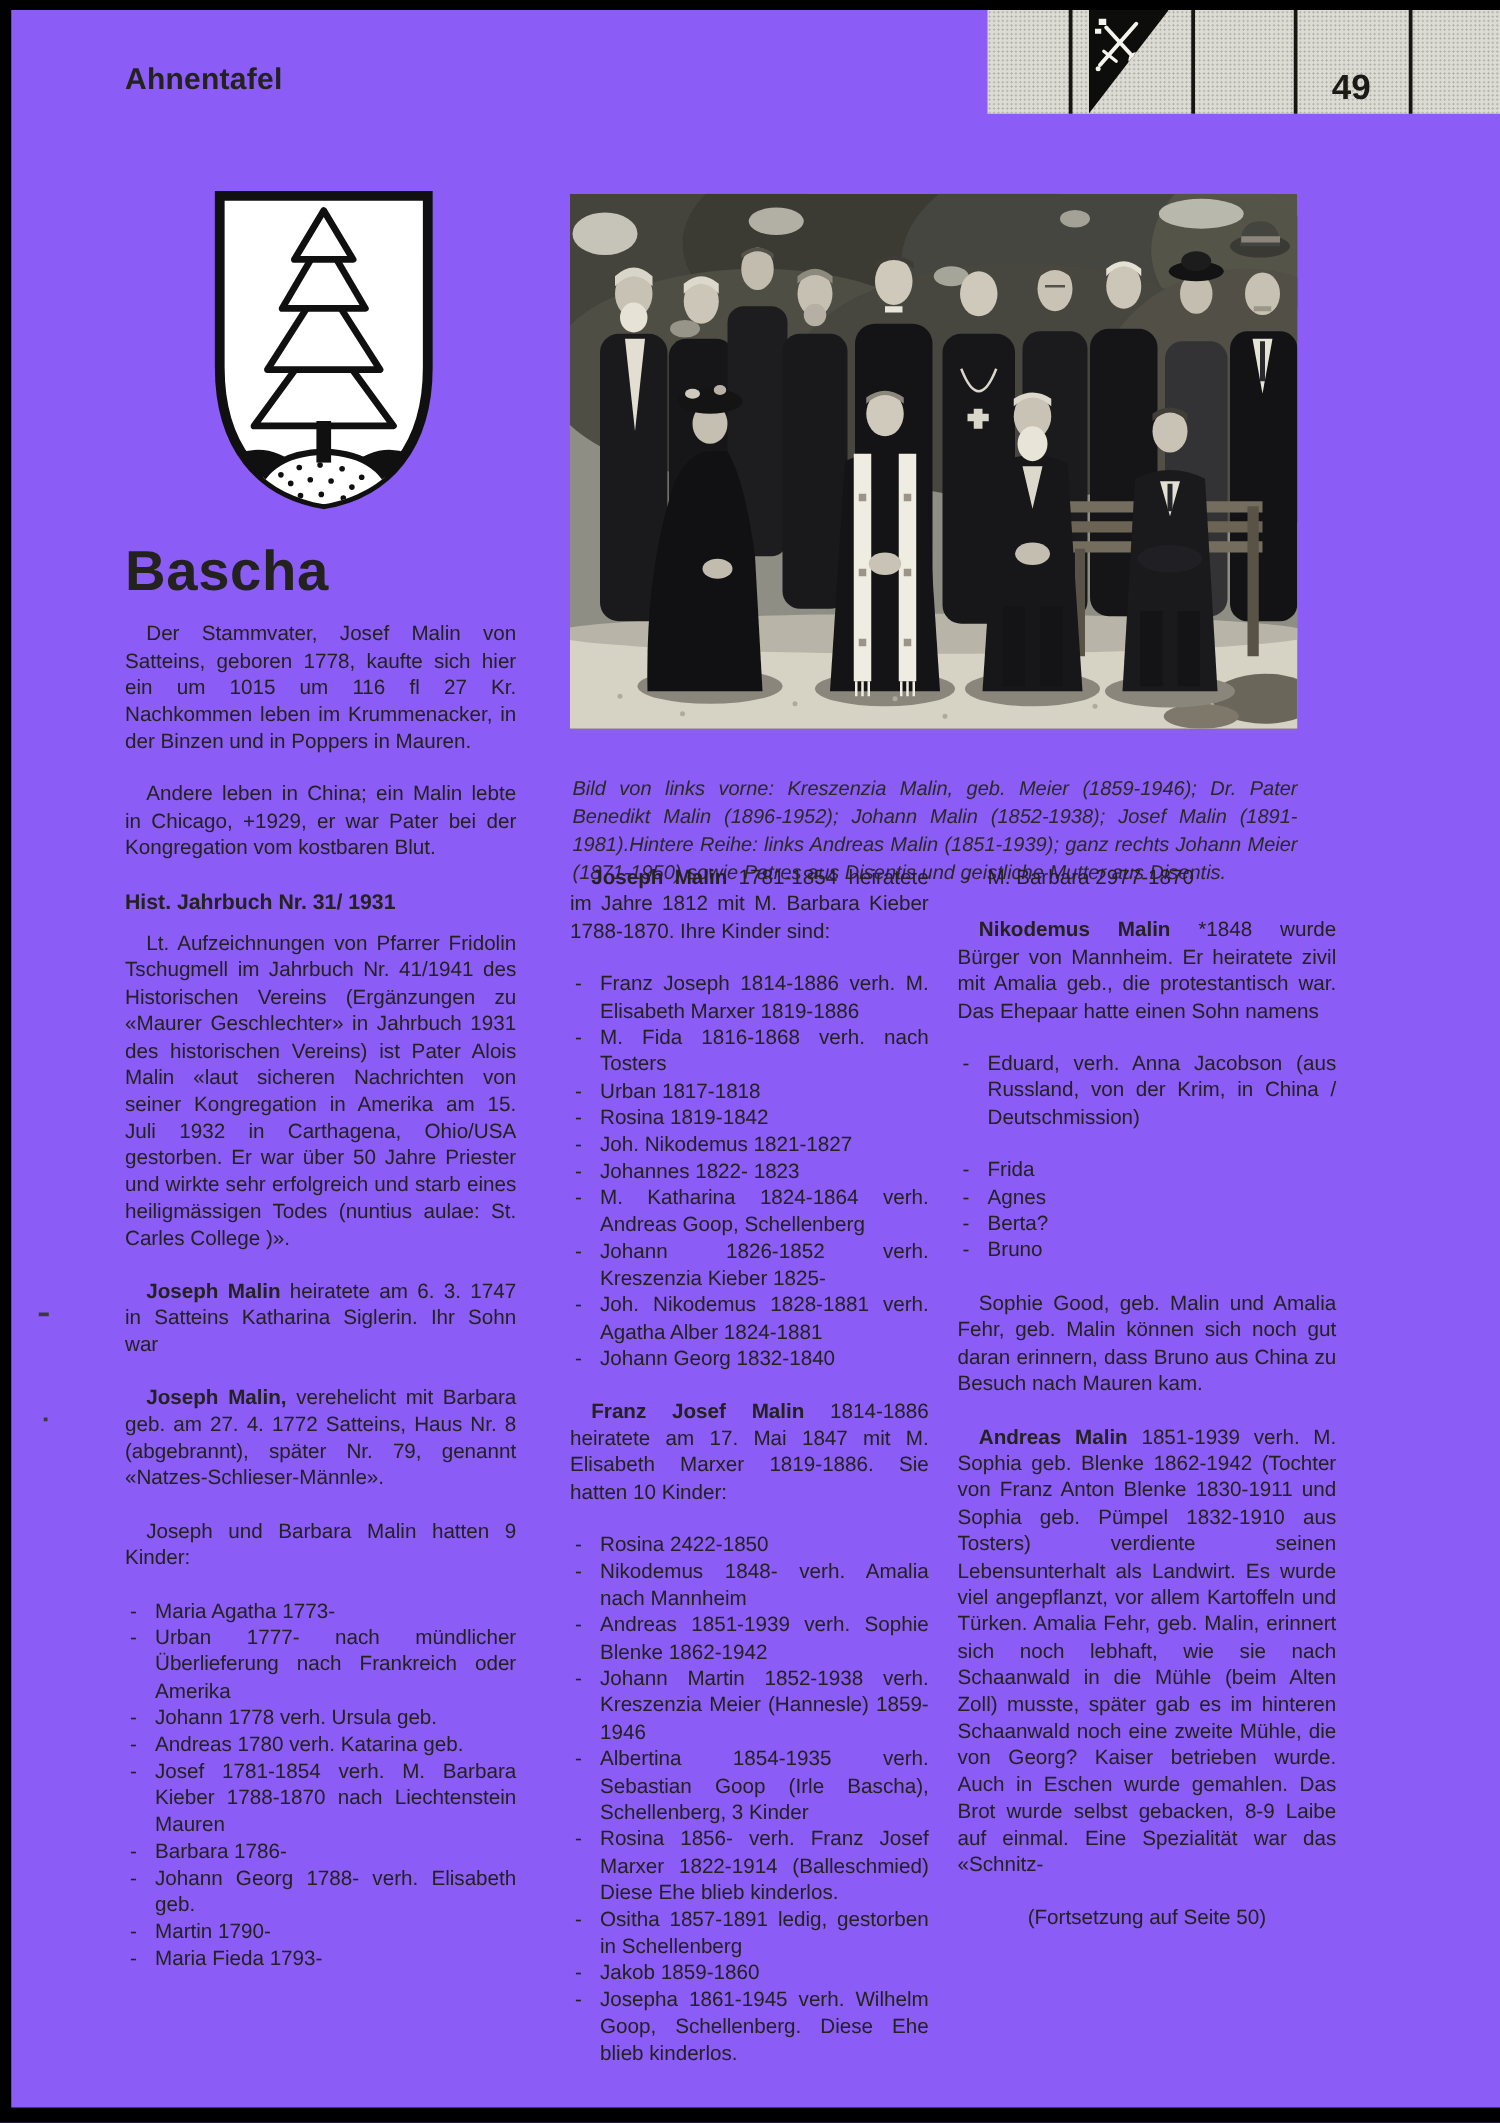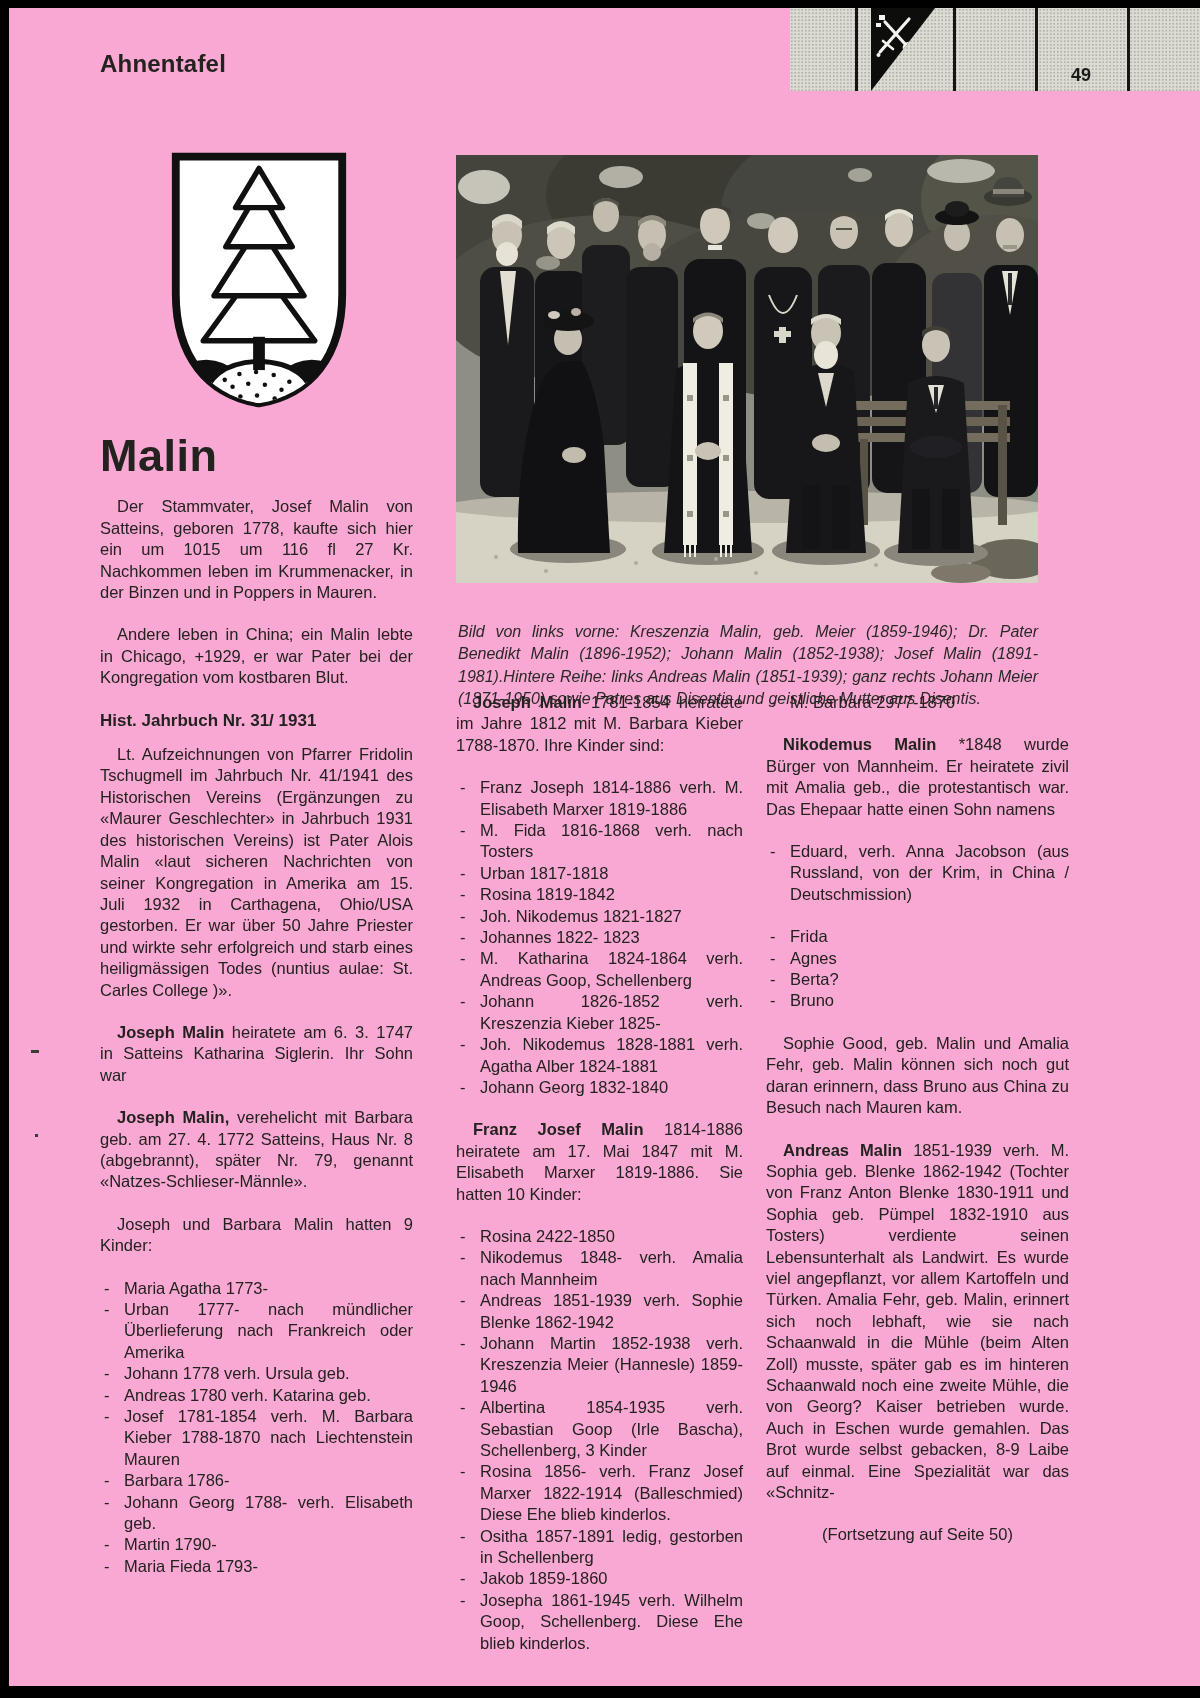--- a/index.html
+++ b/index.html
@@ -1,28 +1,28 @@
 <!DOCTYPE html>
 <html><head>
 <meta charset="utf-8">
 <style>
   html,body{margin:0;padding:0;background:#000;}
   body{width:1200px;height:1698px;position:relative;overflow:hidden;
        font-family:"Liberation Sans","DejaVu Sans",sans-serif;color:#23221f;}
-  .page{position:absolute;left:9px;top:8px;right:0;bottom:12px;background:#f9a8d4;}
+  .page{position:absolute;left:9px;top:8px;right:0;bottom:12px;background:#8b5cf6;}
   
   .hdr-title{position:absolute;left:91px;top:42px;font-size:24px;font-weight:bold;letter-spacing:.2px;}
   .banner{position:absolute;left:781px;top:0;width:419px;height:83px;background-color:#dcdbd4;
           background-image:radial-gradient(#b3b2a9 .8px,rgba(0,0,0,0) .9px);background-size:3.5px 3.5px;}
   .banner .vline{position:absolute;top:0;bottom:0;width:3px;background:#151512;}
   .banner .tri{position:absolute;left:81px;top:0;width:64px;height:83px;background:#0d0d0b;
                -webkit-clip-path:polygon(0 0,100% 0,0 100%);clip-path:polygon(0 0,100% 0,0 100%);}
   .banner .tri svg{position:absolute;left:2px;top:4px;}
   .banner .pageno{position:absolute;left:245px;width:92px;bottom:5px;text-align:center;
-                  font-size:18px;font-weight:bold;color:#1a1a17;}
+                  font-size:28px;font-weight:bold;color:#1a1a17;}
   
   .col{position:absolute;font-size:16.5px;line-height:21.4px;text-align:justify;}
   .col-left{left:91px;top:140px;width:313px;}
   .col-mid{left:447px;top:684px;width:287px;}
   .col-right{left:757px;top:684px;width:303px;}
   .crest{display:block;margin:0 0 0 66px;}
   h1.family{font-size:45px;font-weight:bold;margin:14px 0 18px;line-height:1;letter-spacing:.5px;}
   .para{margin:0 0 21px;text-indent:17px;}
   .para strong{font-weight:bold;}
   h3.sec-h{font-size:17px;font-weight:bold;margin:12px 0 13px;text-align:left;}
@@ -102,21 +102,21 @@
         </g>
         <g stroke="#101010" stroke-width="5.5" stroke-linejoin="round" fill="#ffffff">
           <path d="M95,118 L152,196 L38,196 Z"></path>
           <path d="M95,78 L141,150 L49,150 Z"></path>
           <path d="M95,42 L129,100 L61,100 Z"></path>
           <path d="M95,20 L119,60 L71,60 Z"></path>
         </g>
         <rect x="89" y="192" width="12" height="34" fill="#101010"></rect>
       </svg>
     </span>
-    <h1 class="family">Malin</h1>
+    <h1 class="family">Bascha</h1>
     <div>
         <p class="para">Der Stammvater, Josef Malin von Satteins, geboren 1778, kaufte sich hier ein um 1015 um 116 fl 27 Kr. Nachkommen leben im Krummenacker, in der Binzen und in Poppers in Mauren.</p>
         <p class="para">Andere leben in China; ein Malin lebte in Chicago, +1929, er war Pater bei der Kongregation vom kostbaren Blut.</p>
         <h3 class="sec-h">Hist. Jahrbuch Nr. 31/ 1931</h3>
         <p class="para">Lt. Aufzeichnungen von Pfarrer Fridolin Tschugmell im Jahrbuch Nr. 41/1941 des Historischen Vereins (Ergänzungen zu «Maurer Geschlechter» in Jahrbuch 1931 des historischen Vereins) ist Pater Alois Malin «laut sicheren Nachrichten von seiner Kongregation in Amerika am 15. Juli 1932 in Carthagena, Ohio/USA gestorben. Er war über 50 Jahre Priester und wirkte sehr erfolgreich und starb eines heiligmässigen Todes (nuntius aulae: St. Carles College )».</p>
         <p class="para"><strong>Joseph Malin</strong> heiratete am 6. 3. 1747 in Satteins Katharina Siglerin. Ihr Sohn war</p>
         <p class="para"><strong>Joseph Malin,</strong> verehelicht mit Barbara geb. am 27. 4. 1772 Satteins, Haus Nr. 8 (abgebrannt), später Nr. 79, genannt «Natzes-Schlieser-Männle».</p>
         <p class="para">Joseph und Barbara Malin hatten 9 Kinder:</p>
         <div class="list">
           <div class="li"><span class="dash">-</span><span>Maria Agatha 1773-</span></div>

